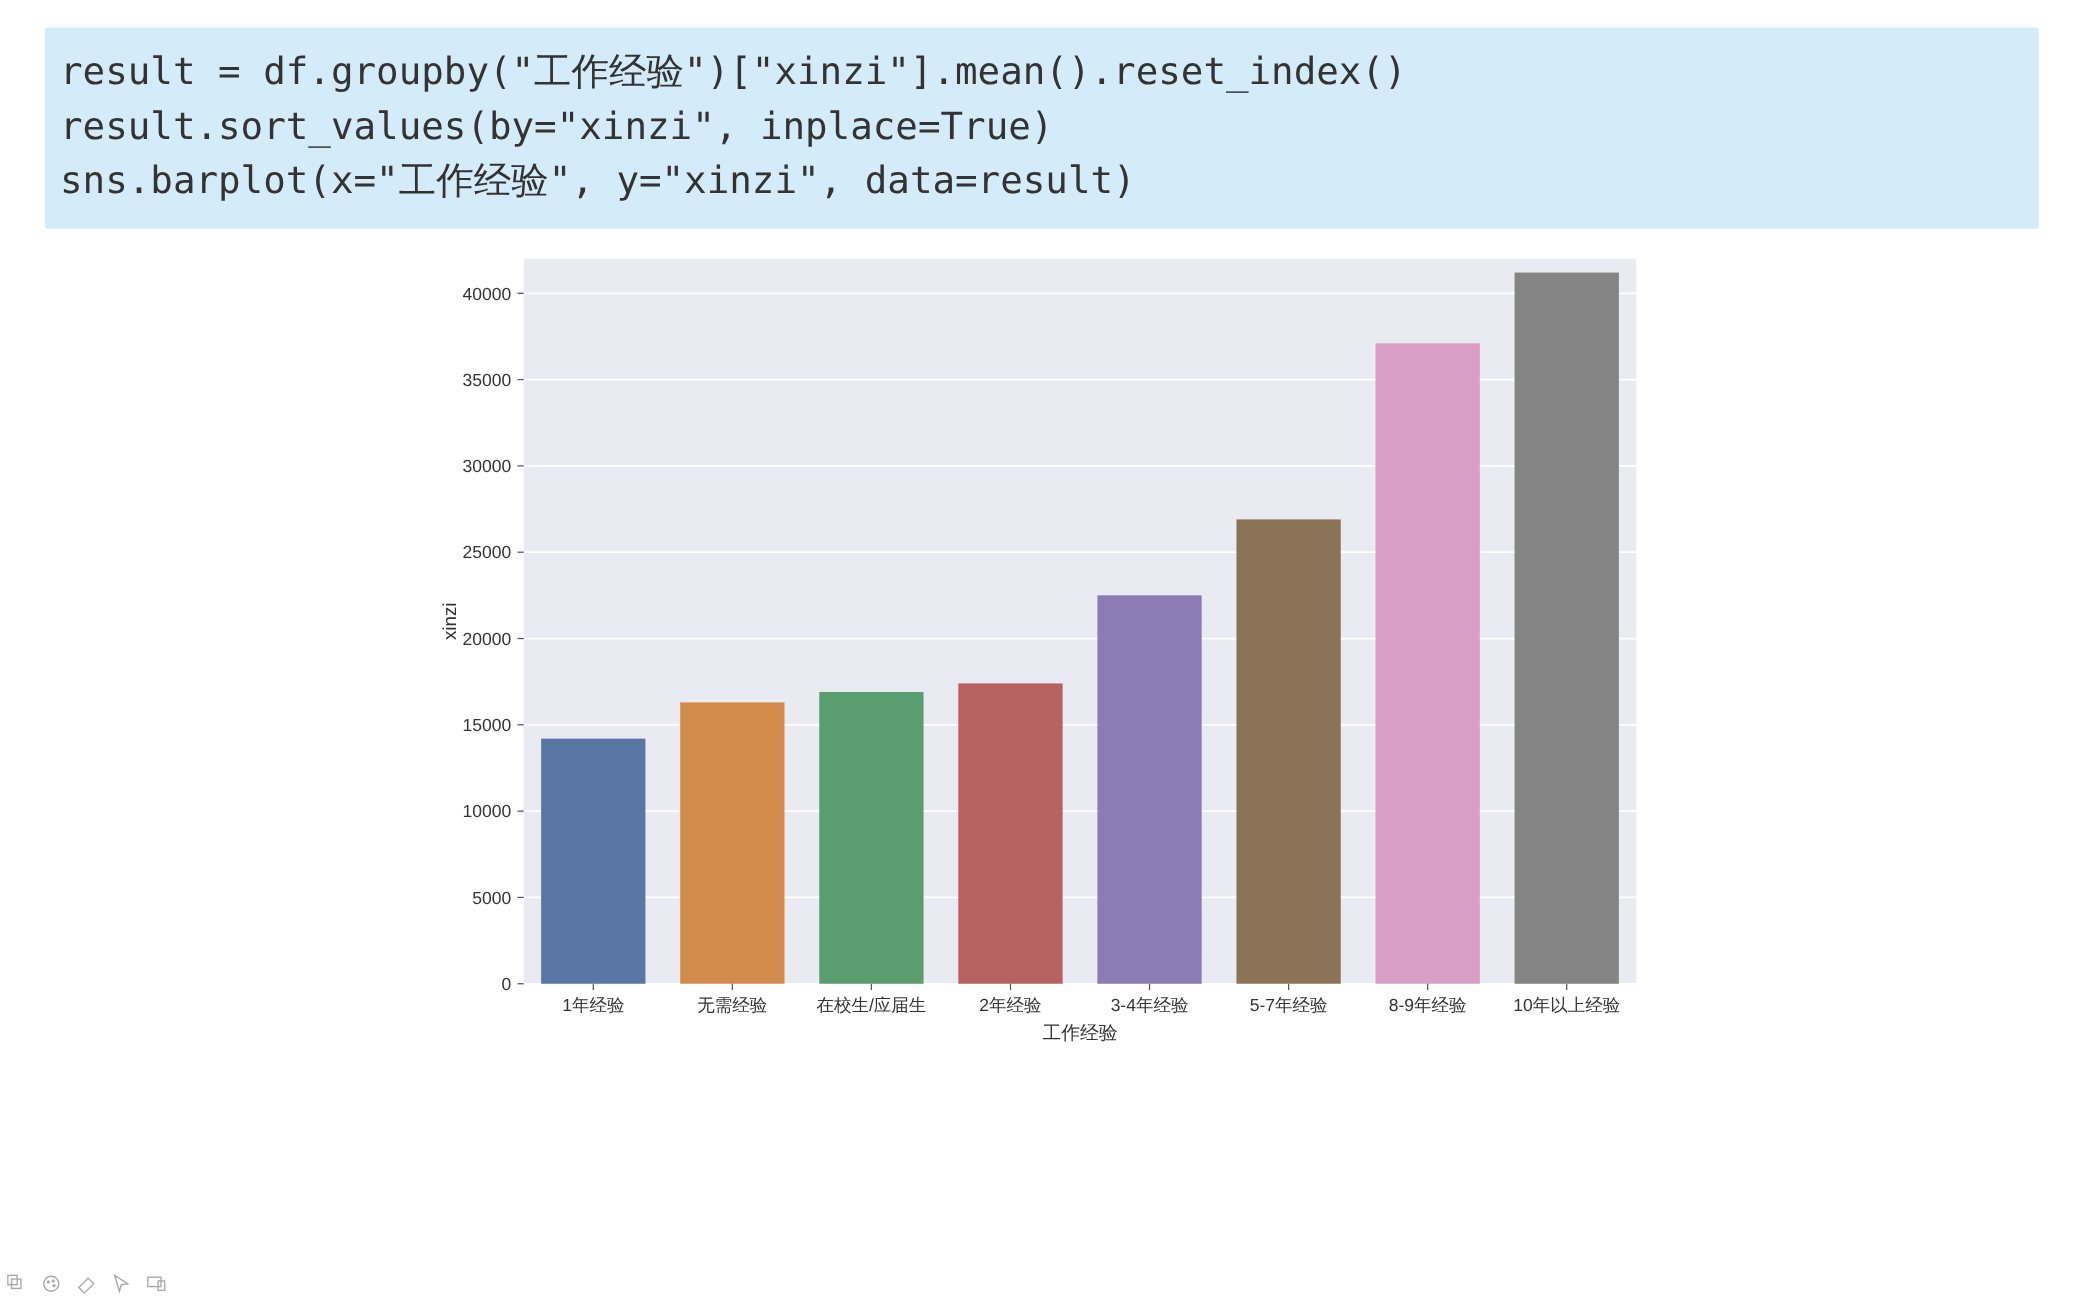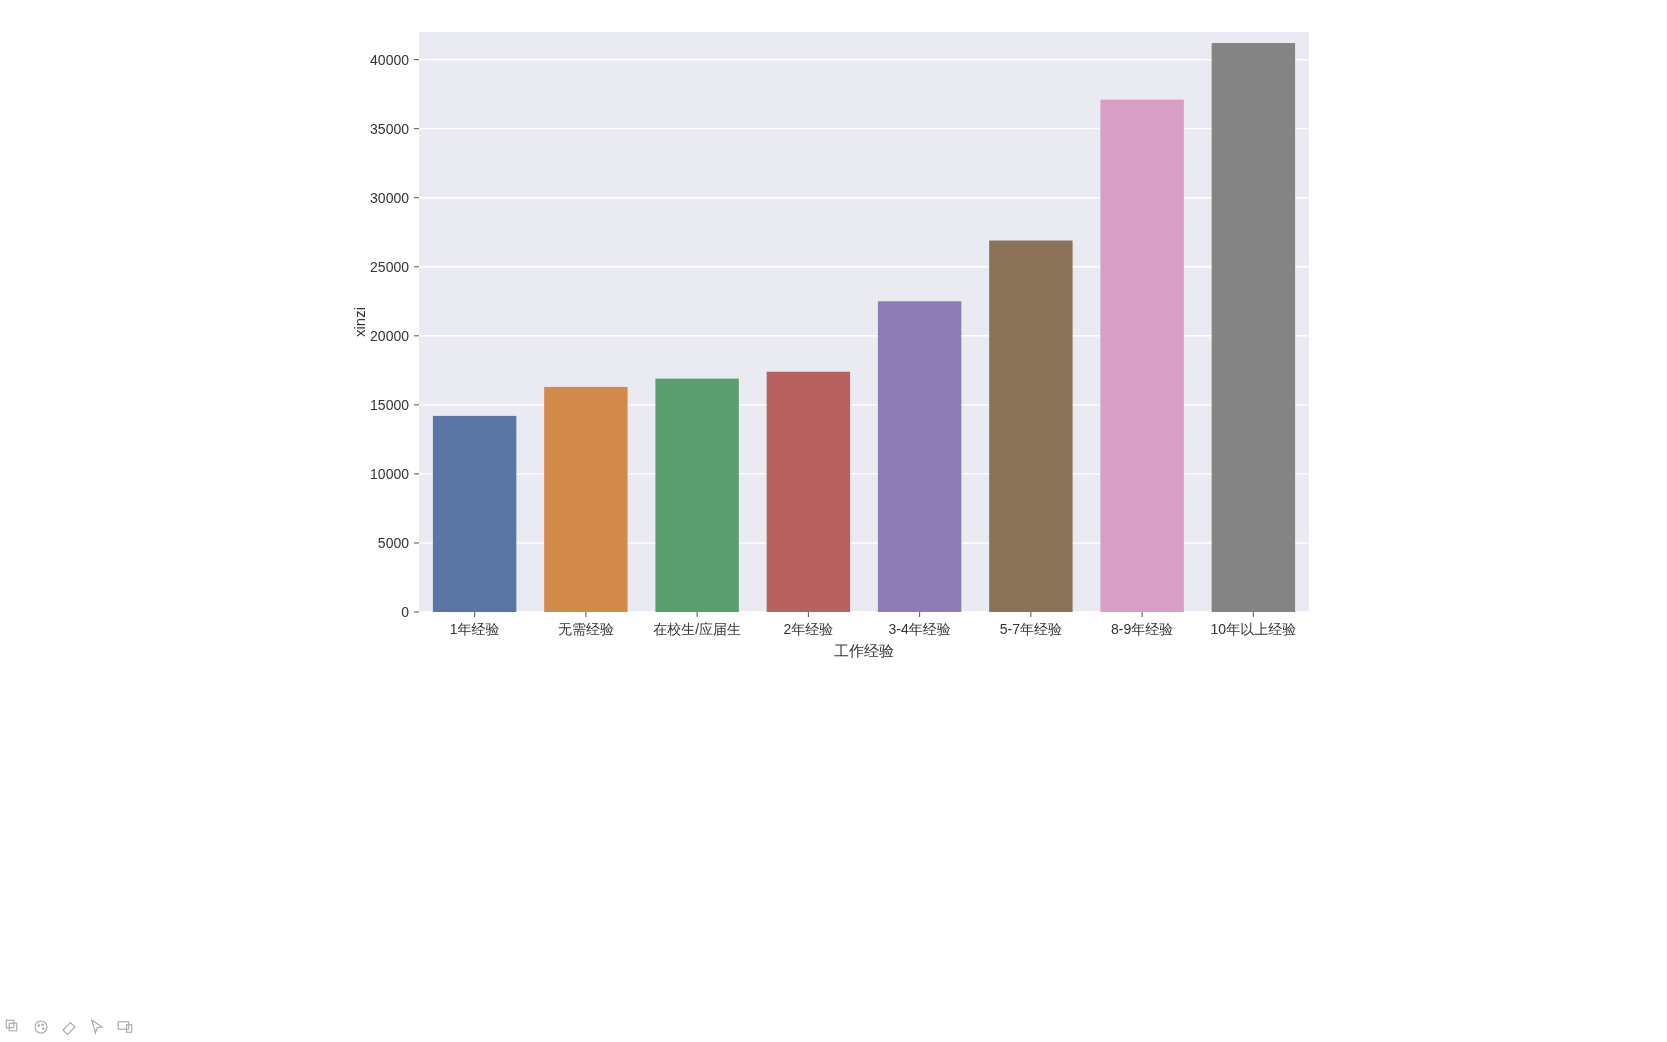--- a/index.html
+++ b/index.html
@@ -58,20 +58,23 @@
     height: 18px;
     display: block;
   }
   .tool-ic svg { display:block; }
 </style>
 </head>
 <body>
 
 <div class="slide">
 
+  <div class="code-block">result = df.groupby("工作经验")["xinzi"].mean().reset_index()
+result.sort_values(by="xinzi", inplace=True)
+sns.barplot(x="工作经验", y="xinzi", data=result)</div>
 
   <div class="chart-wrap">
     <svg id="chart-svg" width="990" height="640" viewBox="0 0 990 640">
 
       <rect id="plot-bg" x="80" y="10" width="890" height="580" fill="#eaeaf2"></rect>
 
       <g id="ygrid">
           <line x1="80" x2="970" y1="590" y2="590" stroke="#ffffff" stroke-width="1.4"></line>
           <line x1="80" x2="970" y1="520.952380952381" y2="520.952380952381" stroke="#ffffff" stroke-width="1.4"></line>
           <line x1="80" x2="970" y1="451.9047619047619" y2="451.9047619047619" stroke="#ffffff" stroke-width="1.4"></line>

